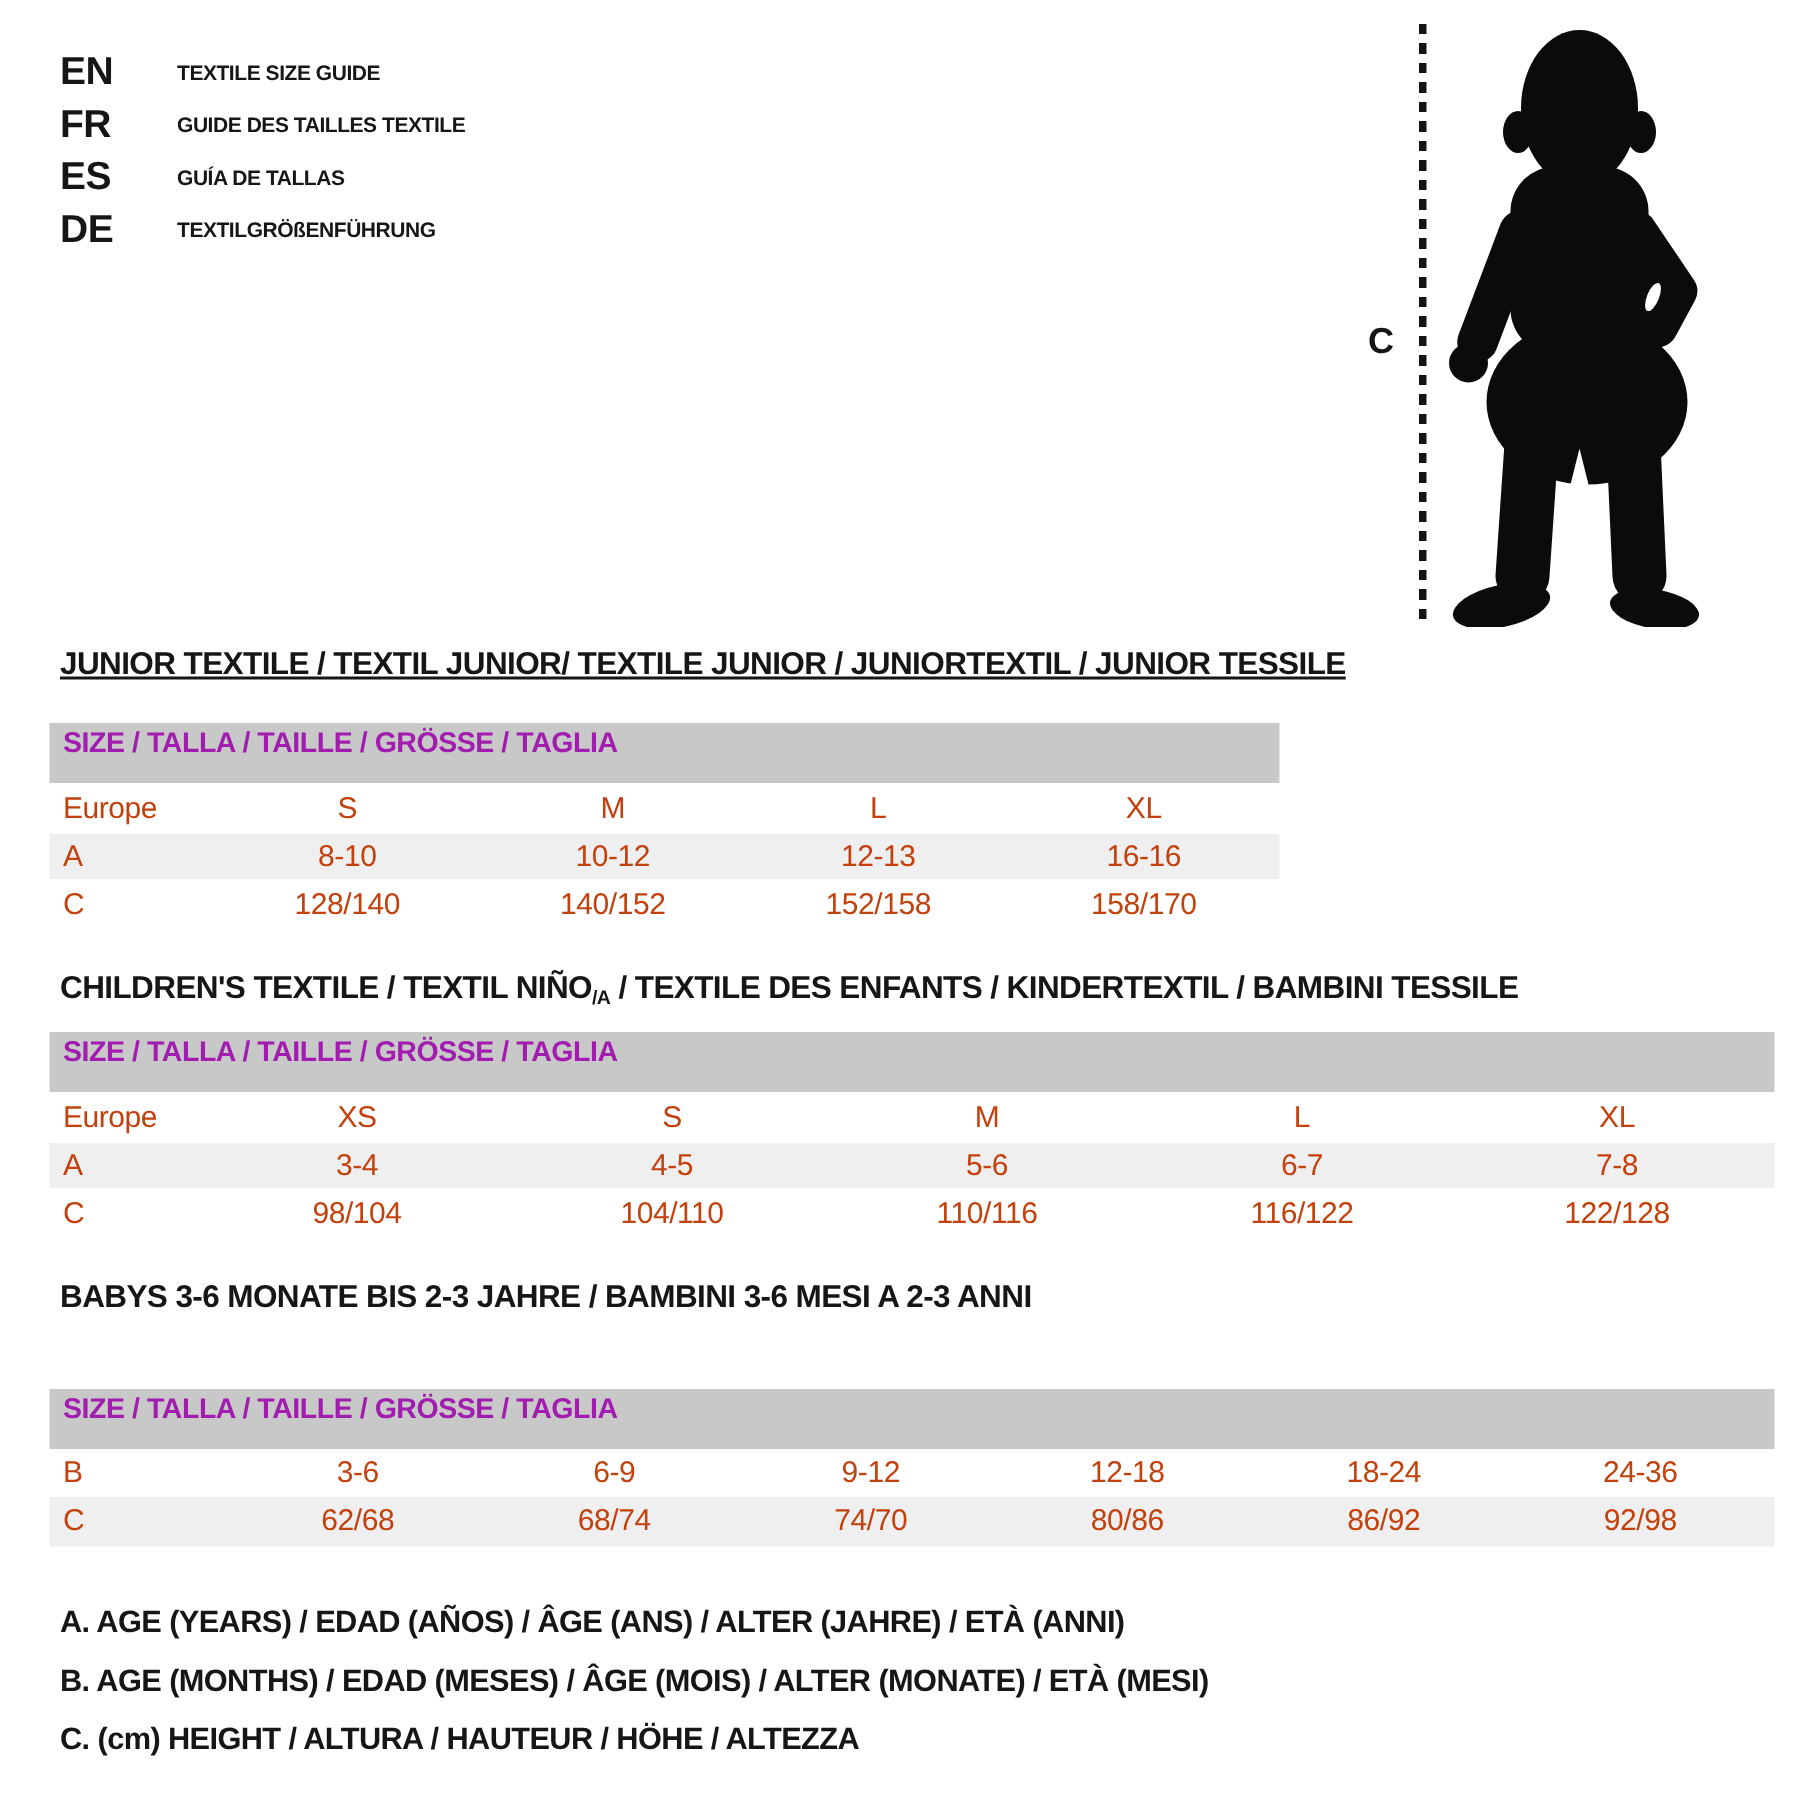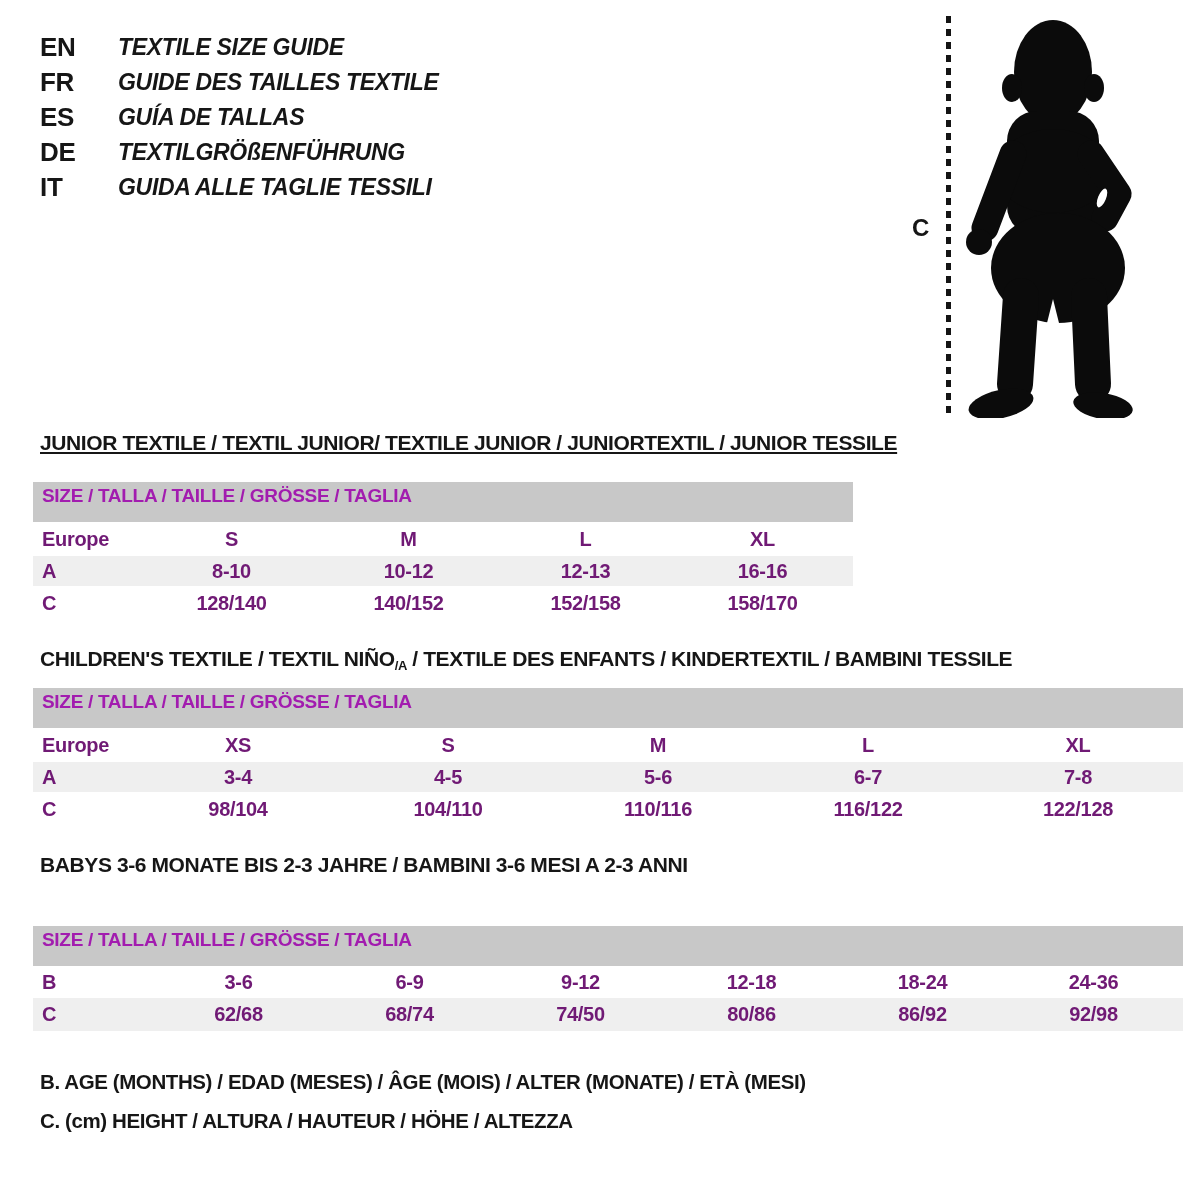--- a/index.html
+++ b/index.html
@@ -12,21 +12,21 @@
     overflow:hidden;
   }
   .abs { position:absolute; }
 
   
   .langs { left:40px; top:30px; }
   .lang-row { display:flex; height:35px; align-items:center; }
   .lang-code {
     width:78px; font-size:26px; font-weight:bold; letter-spacing:-0.3px;
   }
-  .lang-label { font-size:23px; font-weight:bold; letter-spacing:-0.3px;font-style:italic; }
+  .lang-label { font-size:14px; font-weight:bold; letter-spacing:-0.3px; }
 
   
   .measure-line {
     left:946px; top:16px; width:5px; height:400px;
     background:repeating-linear-gradient(to bottom, #141414 0 7px, transparent 7px 13px);
   }
   .measure-label {
     left:912px; top:214px; font-size:24px; font-weight:bold;
   }
   .silhouette { left:963px; top:16px; }
@@ -40,21 +40,21 @@
 
   
   .size-table { }
   .tbl-hdr {
     background:#c8c8c8; height:40px; line-height:28px;
     font-size:19px; font-weight:bold; color:#a21caf;
     padding-left:9px; letter-spacing:-0.3px;
   }
   .trow {
     display:flex; align-items:center;
-    font-size:20px; font-weight:bold; letter-spacing:-0.3px; color:#701a75;
+    font-size:20px; font-weight:normal; letter-spacing:-0.3px; color:#c2410c;
   }
   .trow.shade { background:#efefef; }
   .trow .lab { padding-left:9px; box-sizing:border-box; }
   .trow .val { text-align:center; }
 
   .t1 { left:33px; top:482px; width:820px; }
   .t1 .lab { width:110px; }
   .t1 .val { width:177px; }
   .t1 .r1 { height:34px; } .t1 .r2 { height:30px; } .t1 .r3 { height:34px; }
 
@@ -87,24 +87,20 @@
     <span class="lang-code">FR</span>
     <span class="lang-label">GUIDE DES TAILLES TEXTILE</span>
   </div>
   <div class="lang-row">
     <span class="lang-code">ES</span>
     <span class="lang-label">GUÍA DE TALLAS</span>
   </div>
   <div class="lang-row">
     <span class="lang-code">DE</span>
     <span class="lang-label">TEXTILGRÖßENFÜHRUNG</span>
-  </div>
-  <div class="lang-row">
-    <span class="lang-code">IT</span>
-    <span class="lang-label">GUIDA ALLE TAGLIE TESSILI</span>
   </div>
 </div>
 
 <div class="abs measure-line"></div>
 <div class="abs measure-label">C</div>
 
 <svg class="abs silhouette" width="175" height="402" viewBox="0 0 175 402" xmlns="http://www.w3.org/2000/svg">
   <g fill="#0b0b0b" stroke="none">
 
     <ellipse cx="90" cy="56" rx="39" ry="52"></ellipse>
@@ -204,23 +200,24 @@
     <span class="val">6-9</span>
     <span class="val">9-12</span>
     <span class="val">12-18</span>
     <span class="val">18-24</span>
     <span class="val">24-36</span>
   </div>
   <div class="trow r2 shade">
     <span class="lab">C</span>
     <span class="val">62/68</span>
     <span class="val">68/74</span>
-    <span class="val">74/50</span>
+    <span class="val">74/70</span>
     <span class="val">80/86</span>
     <span class="val">86/92</span>
     <span class="val">92/98</span>
   </div>
 </div>
 
 <div class="abs legend">
+  <div class="legend-line">A. AGE (YEARS) / EDAD (AÑOS) / ÂGE (ANS) / ALTER (JAHRE) / ETÀ (ANNI)</div>
   <div class="legend-line">B. AGE (MONTHS) / EDAD (MESES) / ÂGE (MOIS) / ALTER (MONATE) / ETÀ (MESI)</div>
   <div class="legend-line">C. (cm) HEIGHT / ALTURA / HAUTEUR / HÖHE / ALTEZZA</div>
 </div>
 
 </body></html>

